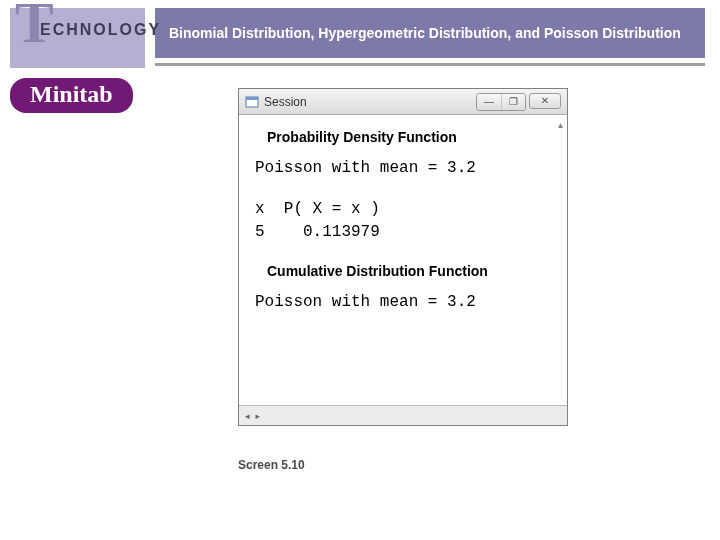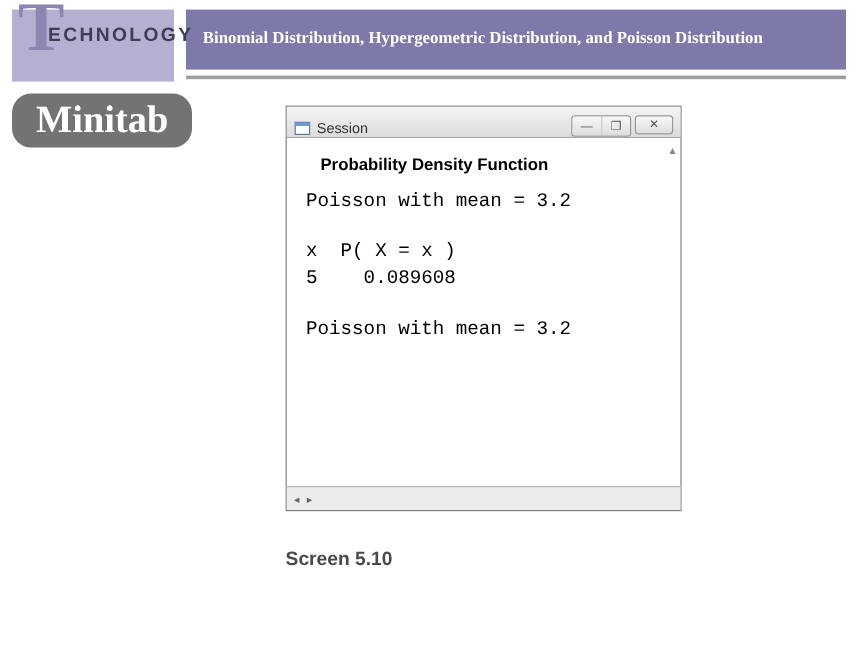--- a/index.html
+++ b/index.html
@@ -53,41 +53,40 @@
     right: 15px;
     height: 50px;
     background: #7d7aa9;
     color: #fff;
     font-weight: bold;
     font-size: 14px;
     padding: 8px 14px;
     display: flex;
     align-items: center;
     line-height: 1.3;
-    font-family: Liberation Serif, serif;
   }
   .grey-line {
     position: absolute;
     left: 155px;
     right: 15px;
     top: 63px;
     height: 3px;
     background: #9ea09a;
   }
   .minitab-wrap {
     position: absolute;
     left: 10px;
     top: 78px;
   }
   .minitab-pill {
-    background: #737373;
+    background: #701a75;
     color: #fff;
     font-family: Georgia, serif;
     font-weight: bold;
-    font-size: 32px;
+    font-size: 24px;
     padding: 3px 20px 5px 20px;
     border-radius: 16px;
     display: inline-block;
   }
   .minitab-line {
     position: absolute;
     left: 10px;
     top: 93px;
     width: 45px;
     height: 6px;
@@ -100,21 +99,21 @@
     width: 330px;
     border: 1px solid #808080;
     background: #fff;
     font-family: Tahoma, Arial, sans-serif;
   }
   .session-title {
     height: 26px;
     background: linear-gradient(#f4f4f4, #dcdcdc);
     border-bottom: 1px solid #aaa;
     display: flex;
-    align-items: flex-end;
+    align-items: center;
     padding: 0 6px;
     font-size: 12px;
     color: #333;
   }
   .session-icon {
     width: 14px;
     height: 14px;
     margin-right: 5px;
     display: inline-flex;
     align-items: center;
@@ -187,21 +186,21 @@
     color: #666;
     padding: 0 6px;
     gap: 10px;
   }
   .status-left { display: flex; gap: 6px; }
   .status-arrow { font-size: 9px; }
   .caption {
     position: absolute;
     left: 238px;
     top: 458px;
-    font-size: 16px;
+    font-size: 12px;
     font-weight: bold;
     color: #4a4a4a;
   }
   .credit {
     position: absolute;
     right: 14px;
     bottom: 18px;
     text-align: right;
     font-size: 12px;
     color: #000;
@@ -247,22 +246,23 @@
       </div>
       <div class="win-btn single">✕</div>
     </div>
   </div>
   <div class="session-body">
     <span class="scroll-up">▴</span>
 
     <div class="sec-head">Probability Density Function</div>
     <div class="mono">Poisson with mean = 3.2</div>
     <div class="mono">x  P( X = x )
-5    0.089608</div>
-
+5    0.113979</div>
+
+    <div class="sec-head">Cumulative Distribution Function</div>
     <div class="mono">Poisson with mean = 3.2</div>
   </div>
   <div class="session-status">
     <div class="status-left">
       <span class="status-arrow">◂</span>
       <span class="status-arrow">▸</span>
     </div>
   </div>
 </div>
 

